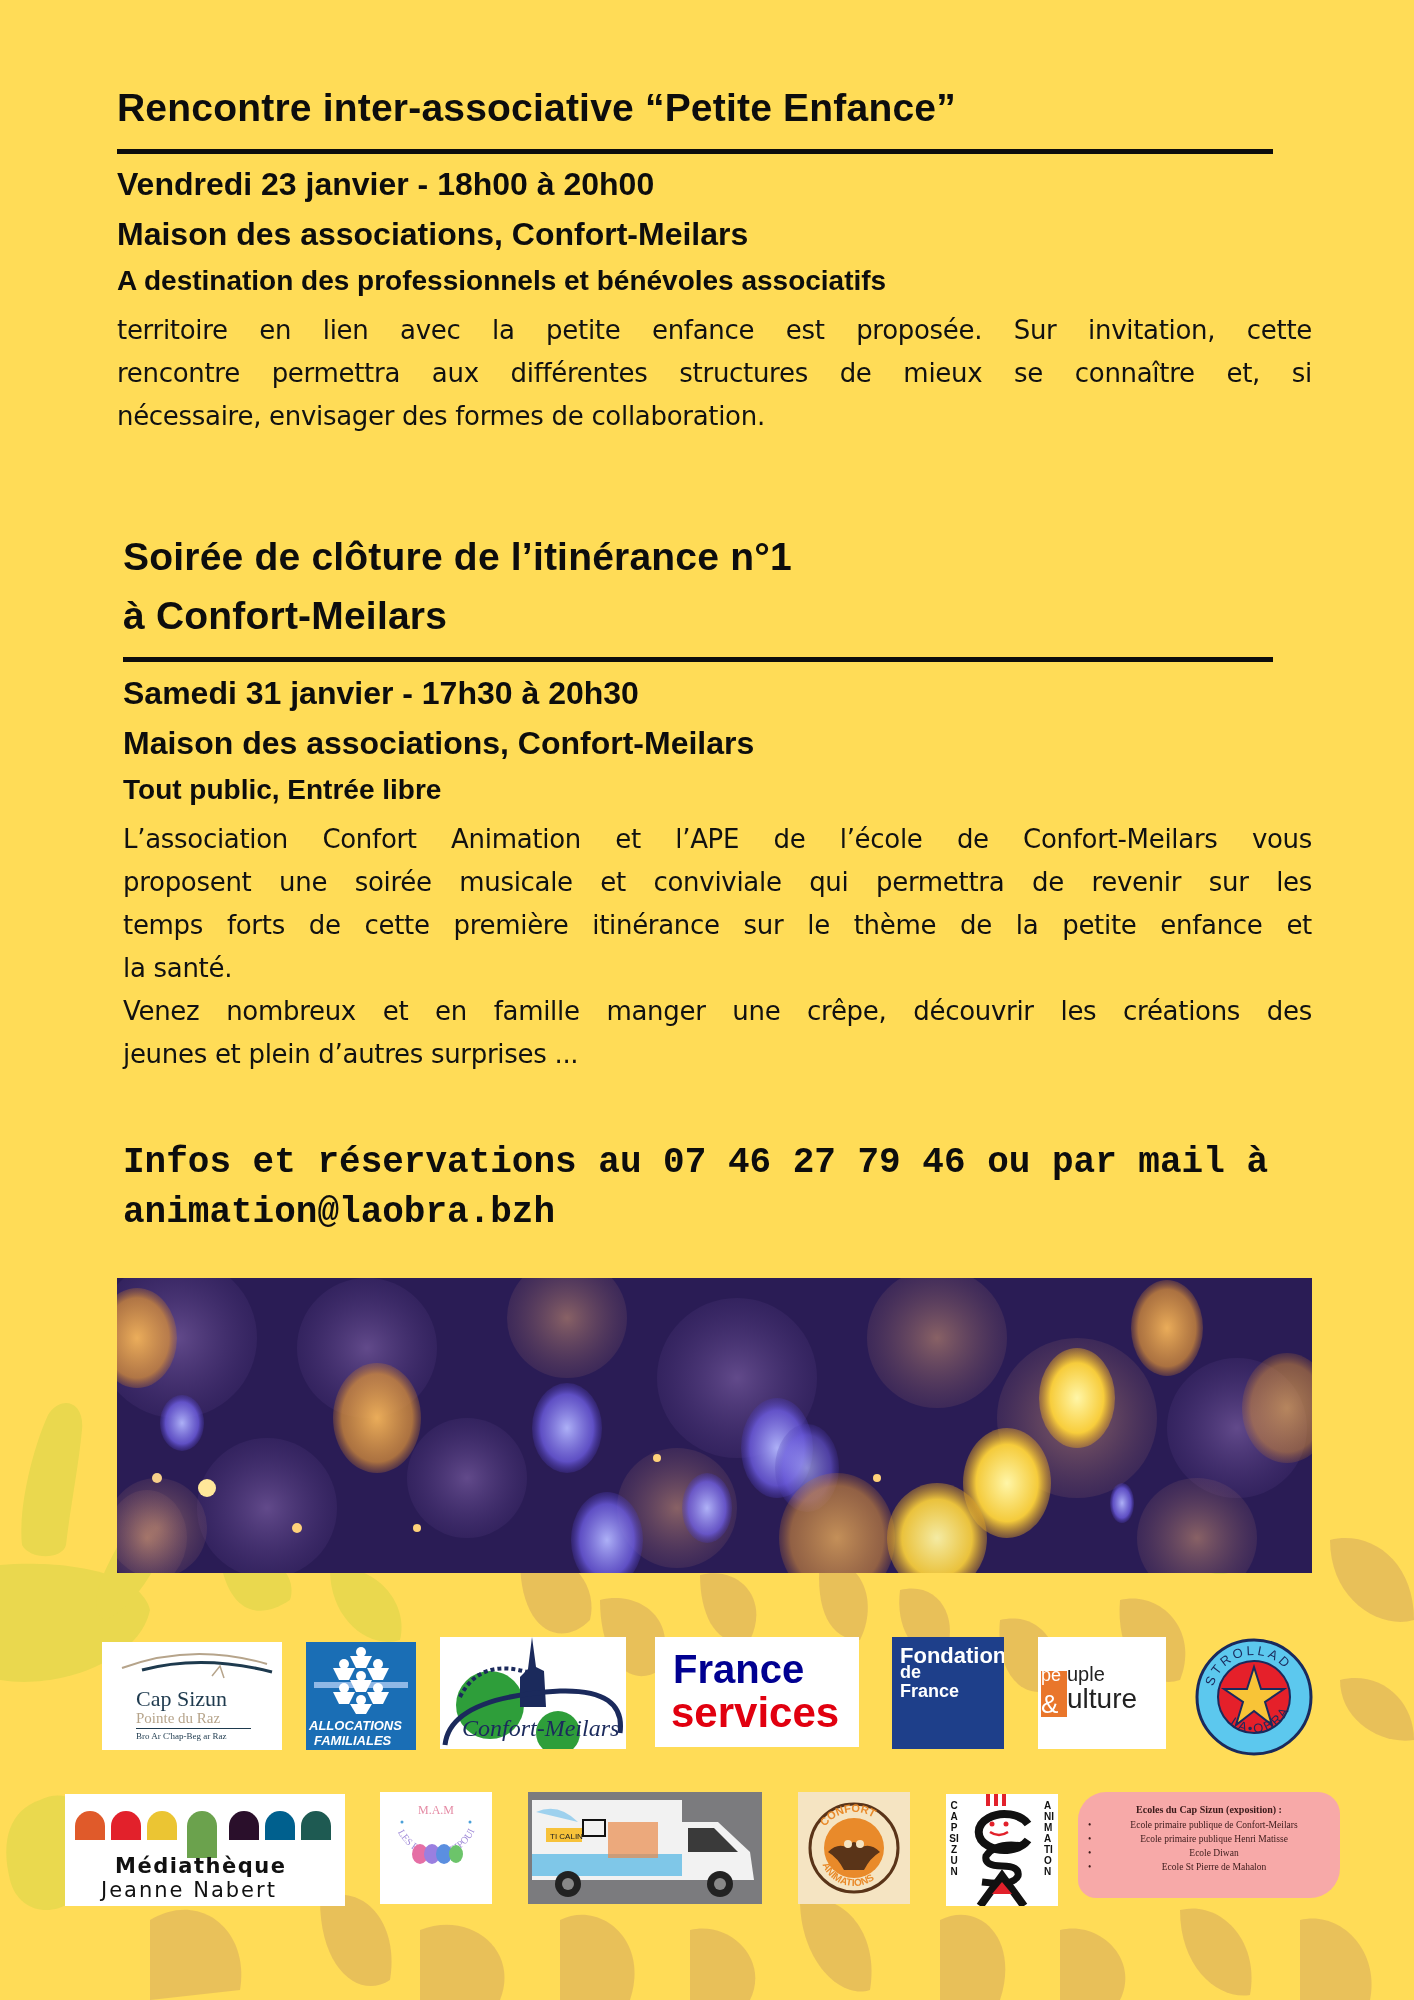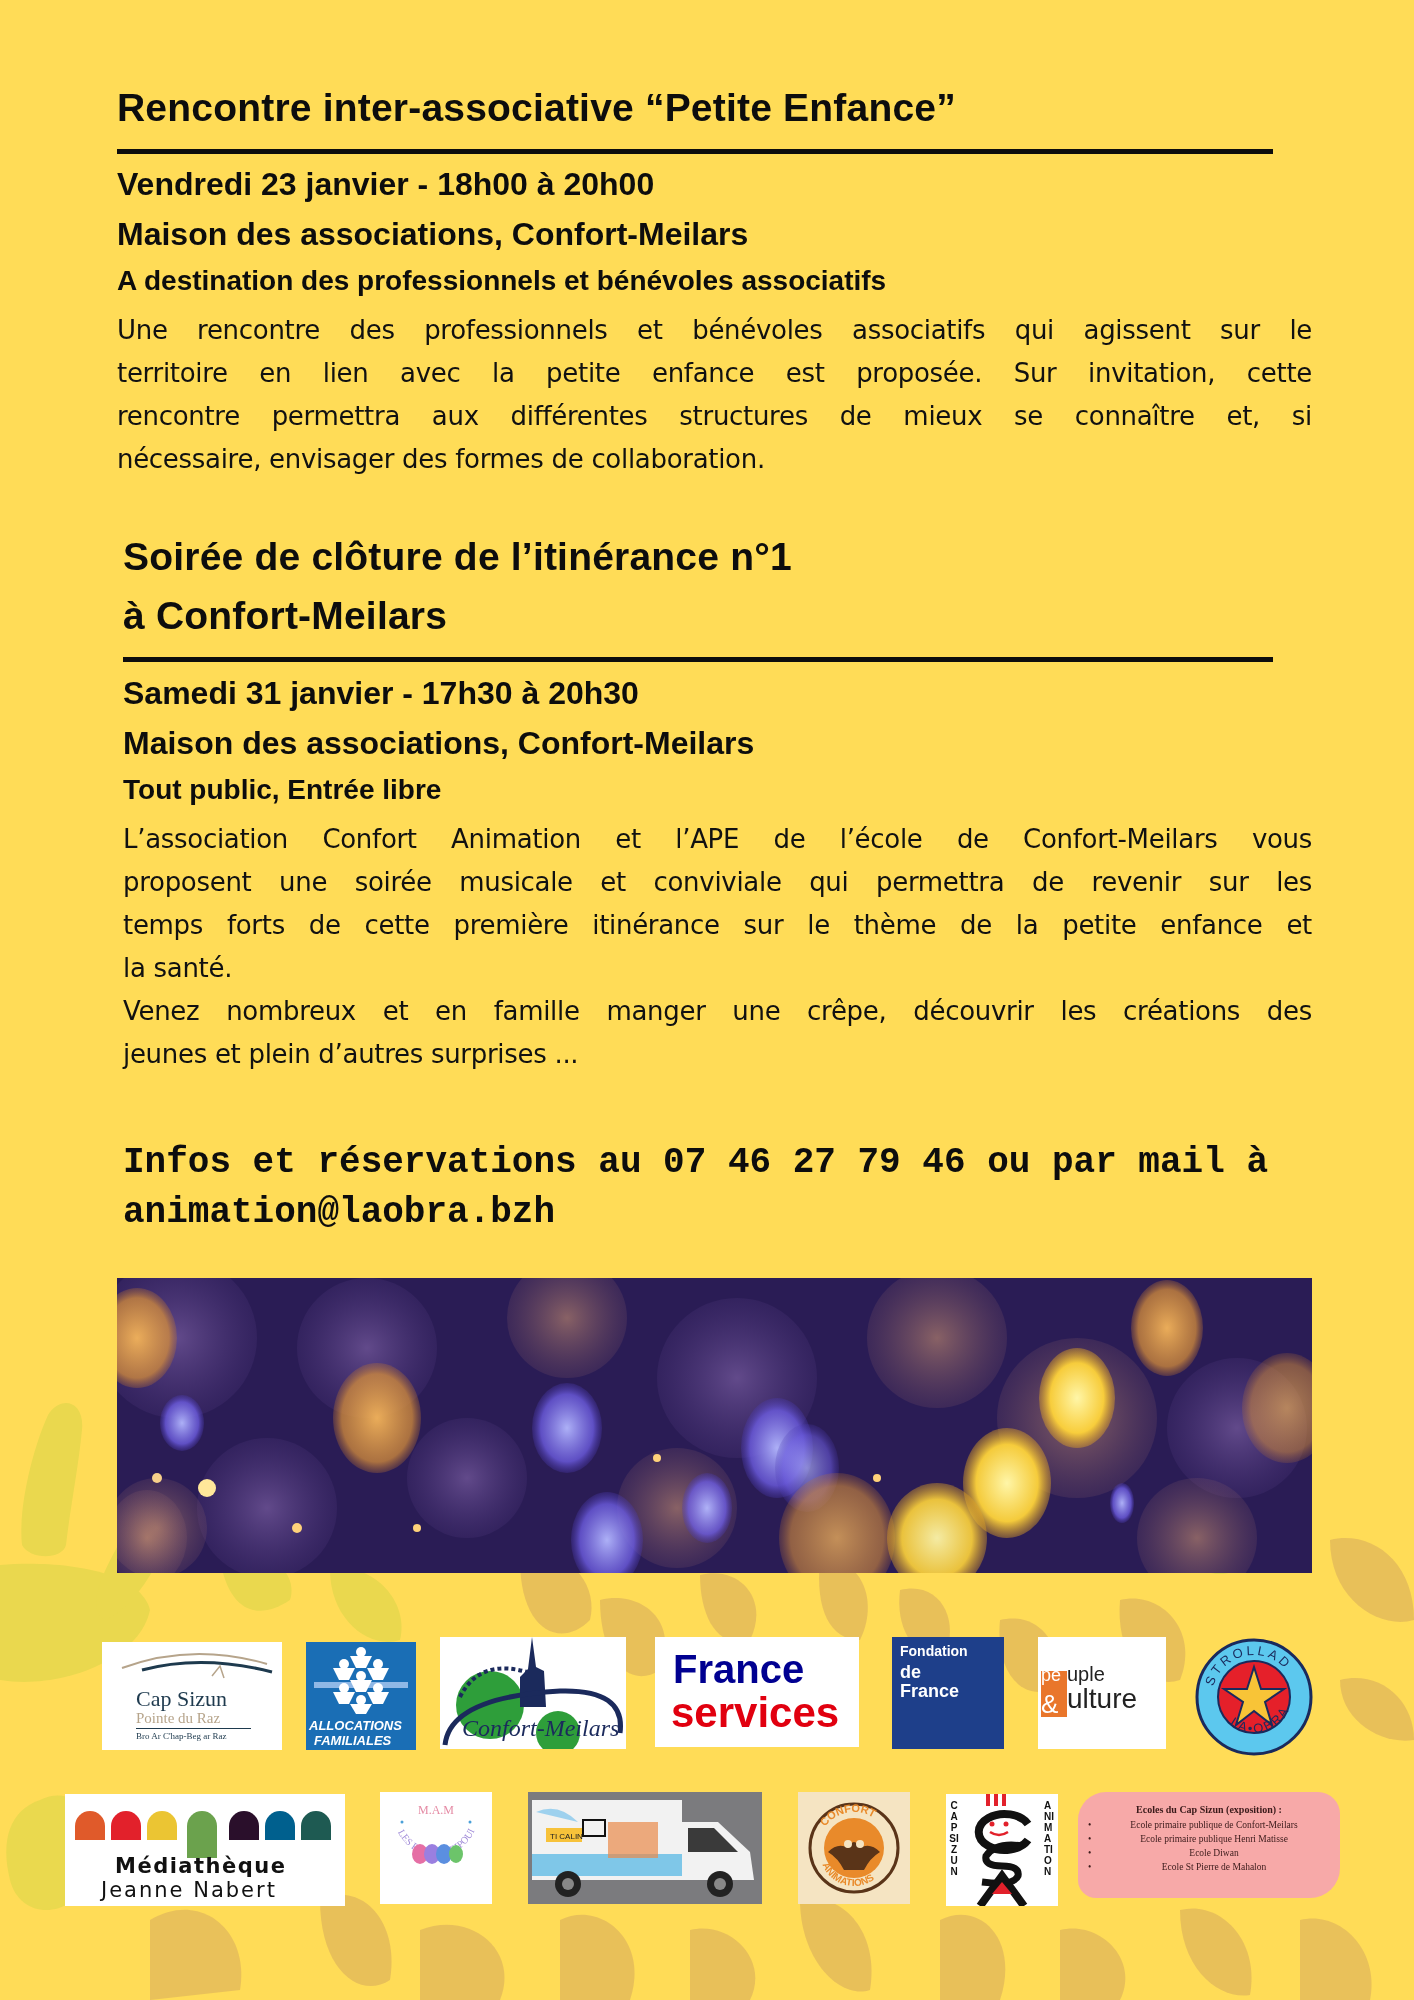--- a/index.html
+++ b/index.html
@@ -119,21 +119,20 @@
 </svg>
 
 <div class="content">
 
   <div class="h1" style="left:117px; top:86px;">Rencontre inter-associative “Petite Enfance”</div>
   <div class="rule" style="left:117px; top:149px; width:1156px;"></div>
   <div class="sub" style="left:117px; top:166px;">Vendredi 23 janvier - 18h00 à 20h00</div>
   <div class="sub" style="left:117px; top:216px;">Maison des associations, Confort-Meilars</div>
   <div class="sub-small" style="left:117px; top:265px;">A destination des professionnels et bénévoles associatifs</div>
   <div class="para" style="left:117px; top:309px; width:1195px;">
-    <span class="just">Une rencontre des professionnels  et bénévoles associatifs qui agissent sur le</span>
     <span class="just">territoire en lien avec la petite enfance est proposée. Sur invitation, cette</span>
     <span class="just">rencontre permettra aux différentes structures de mieux se connaître et, si</span>
     <span class="last">nécessaire, envisager des formes de collaboration.</span>
   </div>
 
   <div class="h1" style="left:123px; top:535px;">Soirée de clôture de l’itinérance n°1</div>
   <div class="h1" style="left:123px; top:594px;">à Confort-Meilars</div>
   <div class="rule" style="left:123px; top:657px; width:1150px;"></div>
   <div class="sub" style="left:123px; top:675px;">Samedi 31 janvier - 17h30 à 20h30</div>
   <div class="sub" style="left:123px; top:725px;">Maison des associations, Confort-Meilars</div>
@@ -267,21 +266,21 @@
     </svg>
     <div class="logo-text" style="left:22px; top:78px; font-family:'Liberation Serif',serif; font-style:italic; font-size:24px; color:#1B2A5C;">Confort-Meilars</div>
   </div>
 
   <div class="logo" style="left:655px; top:1637px; width:204px; height:110px;">
     <div class="logo-text" style="left:18px; top:10px; font-family:'Liberation Sans',sans-serif; font-weight:bold; font-size:40px; color:#000091;">France</div>
     <div class="logo-text" style="left:16px; top:52px; font-family:'Liberation Sans',sans-serif; font-weight:bold; font-size:42px; color:#E1000F;">services</div>
   </div>
 
   <div class="logo" style="left:892px; top:1637px; width:112px; height:112px; background:#1E3F8A;">
-    <div class="logo-text" style="left:8px; top:6px; font-family:'Liberation Sans',sans-serif; font-weight:bold; font-size:14px; color:#fff;text-align:right;">Fondation</div>
+    <div class="logo-text" style="left:8px; top:6px; font-family:'Liberation Sans',sans-serif; font-weight:bold; font-size:22px; color:#fff;text-align:right;">Fondation</div>
     <div class="logo-text" style="left:8px; top:25px; font-family:'Liberation Sans',sans-serif; font-weight:bold; font-size:18px; color:#fff;">de</div>
     <div class="logo-text" style="left:8px; top:44px; font-family:'Liberation Sans',sans-serif; font-weight:bold; font-size:18px; color:#fff;">France</div>
   </div>
 
   <div class="logo" style="left:1038px; top:1637px; width:128px; height:112px;">
     <div style="position:absolute; left:3px; top:34px; width:26px; height:46px; background:#E9762B;"></div>
     <div class="logo-text" style="left:3px; top:28px; font-family:'Liberation Sans',sans-serif; font-size:18px; color:#fff;">pe</div>
     <div class="logo-text" style="left:29px; top:26px; font-family:'Liberation Sans',sans-serif; font-size:20px; color:#222;">uple</div>
     <div class="logo-text" style="left:3px; top:52px; font-family:'Liberation Sans',sans-serif; font-size:26px; color:#fff;">&amp;</div>
     <div class="logo-text" style="left:29px; top:46px; font-family:'Liberation Sans',sans-serif; font-size:28px; color:#222;">ulture</div>

